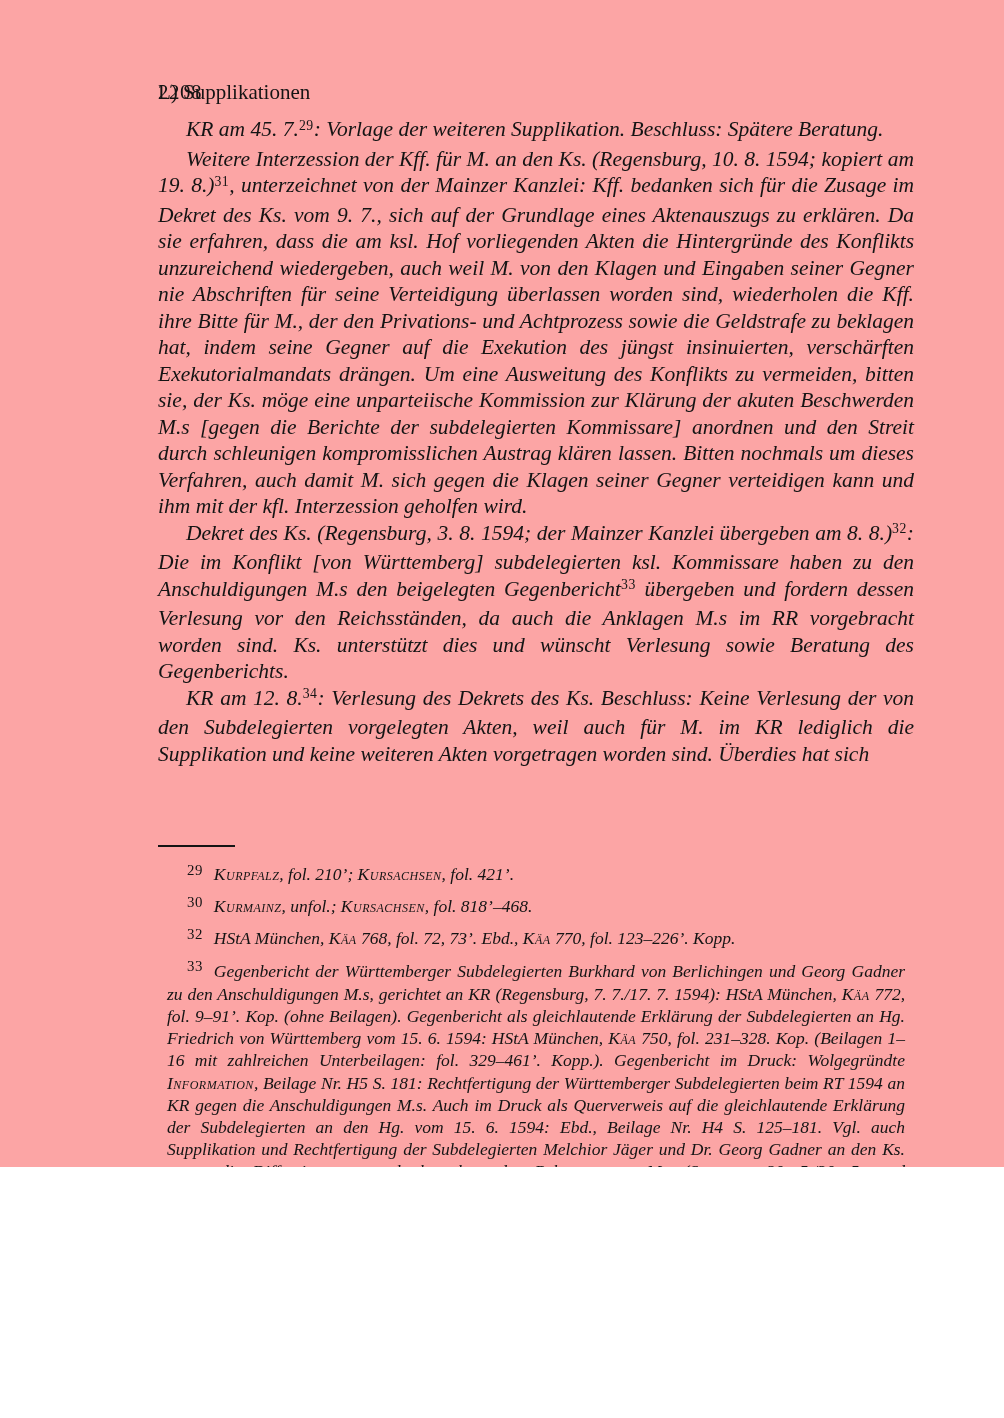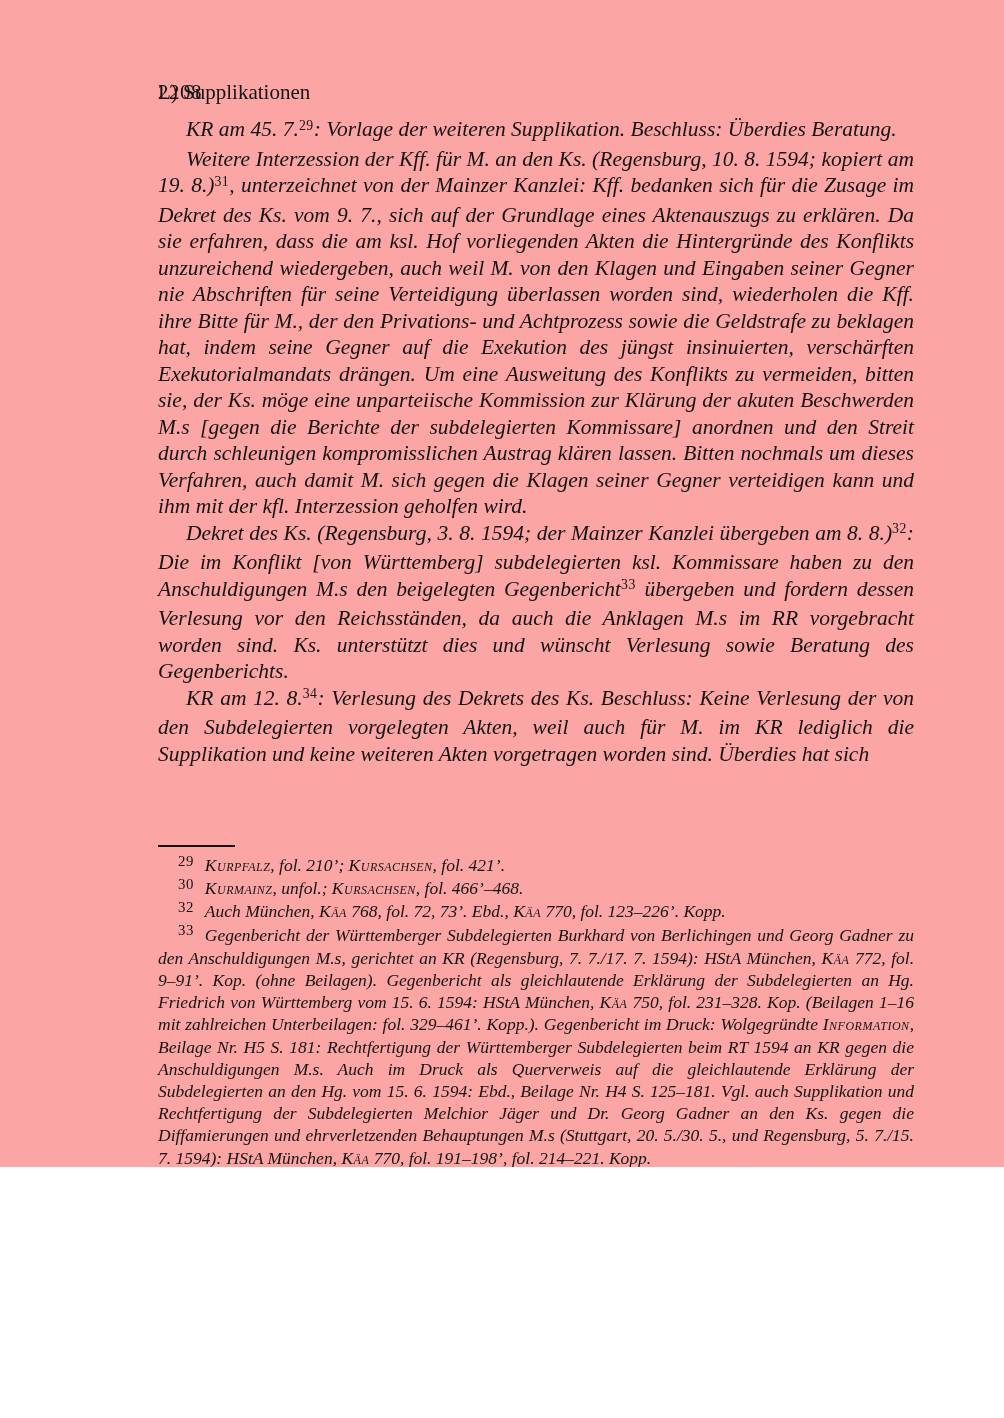--- a/index.html
+++ b/index.html
@@ -74,21 +74,21 @@
     position: absolute;
     top: 854px;
     left: 158px;
     width: 756px;
     font-style: italic;
     font-size: 17.5px;
     line-height: 22.2px;
     text-align: justify;
   }
   .footnote {
-    margin: 0;
+    margin: 9px;
     text-indent: 20px;
   }
   .fnnum {
     font-style: normal;
     font-size: 0.85em;
     position: relative;
     top: -0.35em;
     margin-right: 11px;
     letter-spacing: 0.5px;
   }
@@ -96,28 +96,28 @@
 </head>
 <body>
 
 <div class="page">
   <div class="header-row">
     <span class="page-number">2208</span>
     <span class="running-head">L) Supplikationen</span>
   </div>
 
   <div class="main-text">
-      <p class="para"><span class="run">KR am 45. 7.</span><span class="fnref">29</span><span class="run">: Vorlage der weiteren Supplikation. Beschluss: Überdies Beratung.</span></p>
+      <p class="para"><span class="run">KR am 45. 7.</span><span class="fnref">29</span><span class="run">: Vorlage der weiteren Supplikation. Beschluss: Spätere Beratung.</span></p>
       <p class="para"><span class="run">Weitere Interzession der Kff. für M. an den Ks. (Regensburg, 10. 8. 1594; kopiert am 19. 8.)</span><span class="fnref">31</span><span class="run">, unterzeichnet von der Mainzer Kanzlei: Kff. bedanken sich für die Zusage im Dekret des Ks. vom 9. 7., sich auf der Grundlage eines Aktenauszugs zu erklären. Da sie erfahren, dass die am ksl. Hof vorliegenden Akten die Hintergründe des Konflikts unzureichend wiedergeben, auch weil M. von den Klagen und Eingaben seiner Gegner nie Abschriften für seine Verteidigung überlassen worden sind, wiederholen die Kff. ihre Bitte für M., der den Privations- und Achtprozess sowie die Geldstrafe zu beklagen hat, indem seine Gegner auf die Exekution des jüngst insinuierten, verschärften Exekutorialmandats drängen. Um eine Ausweitung des Konflikts zu vermeiden, bitten sie, der Ks. möge eine unparteiische Kommission zur Klärung der akuten Beschwerden M.s [gegen die Berichte der subdelegierten Kommissare] anordnen und den Streit durch schleunigen kompromisslichen Austrag klären lassen. Bitten nochmals um dieses Verfahren, auch damit M. sich gegen die Klagen seiner Gegner verteidigen kann und ihm mit der kfl. Interzession geholfen wird.</span></p>
       <p class="para"><span class="run">Dekret des Ks. (Regensburg, 3. 8. 1594; der Mainzer Kanzlei übergeben am 8. 8.)</span><span class="fnref">32</span><span class="run">: Die im Konflikt [von Württemberg] subdelegierten ksl. Kommissare haben zu den Anschuldigungen M.s den beigelegten Gegenbericht</span><span class="fnref">33</span><span class="run"> übergeben und fordern dessen Verlesung vor den Reichsständen, da auch die Anklagen M.s im RR vorgebracht worden sind. Ks. unterstützt dies und wünscht Verlesung sowie Beratung des Gegenberichts.</span></p>
       <p class="para"><span class="run">KR am 12. 8.</span><span class="fnref">34</span><span class="run">: Verlesung des Dekrets des Ks. Beschluss: Keine Verlesung der von den Subdelegierten vorgelegten Akten, weil auch für M. im KR lediglich die Supplikation und keine weiteren Akten vorgetragen worden sind. Überdies hat sich</span></p>
     </div>
 
   <div class="fn-rule"></div>
 
   <div class="footnotes">
       <p class="footnote"><span class="fnnum">29</span><span class="sc">Kurpfalz</span><span class="run">, fol. 210’; </span><span class="sc">Kursachsen</span><span class="run">, fol. 421’.</span></p>
-      <p class="footnote"><span class="fnnum">30</span><span class="sc">Kurmainz</span><span class="run">, unfol.; </span><span class="sc">Kursachsen</span><span class="run">, fol. 466’–468.</span></p>
-      <p class="footnote"><span class="fnnum">32</span><span class="run">Auch München, </span><span class="sc">Käa</span><span class="run"> 768, fol. 72, 73’. Ebd., </span><span class="sc">Käa</span><span class="run"> 770, fol. 123–226’. Kopp.</span></p>
+      <p class="footnote"><span class="fnnum">30</span><span class="sc">Kurmainz</span><span class="run">, unfol.; </span><span class="sc">Kursachsen</span><span class="run">, fol. 818’–468.</span></p>
+      <p class="footnote"><span class="fnnum">32</span><span class="run">HStA München, </span><span class="sc">Käa</span><span class="run"> 768, fol. 72, 73’. Ebd., </span><span class="sc">Käa</span><span class="run"> 770, fol. 123–226’. Kopp.</span></p>
       <p class="footnote"><span class="fnnum">33</span><span class="run">Gegenbericht der Württemberger Subdelegierten Burkhard von Berlichingen und Georg Gadner zu den Anschuldigungen M.s, gerichtet an KR (Regensburg, 7. 7./17. 7. 1594): HStA München, </span><span class="sc">Käa</span><span class="run"> 772, fol. 9–91’. Kop. (ohne Beilagen). Gegenbericht als gleichlautende Erklärung der Subdelegierten an Hg. Friedrich von Württemberg vom 15. 6. 1594: HStA München, </span><span class="sc">Käa</span><span class="run"> 750, fol. 231–328. Kop. (Beilagen 1–16 mit zahlreichen Unterbeilagen: fol. 329–461’. Kopp.). Gegenbericht im Druck: Wolgegründte </span><span class="sc">Information</span><span class="run">, Beilage Nr. H5 S. 181: Rechtfertigung der Württemberger Subdelegierten beim RT 1594 an KR gegen die Anschuldigungen M.s. Auch im Druck als Querverweis auf die gleichlautende Erklärung der Subdelegierten an den Hg. vom 15. 6. 1594: Ebd., Beilage Nr. H4 S. 125–181. Vgl. auch Supplikation und Rechtfertigung der Subdelegierten Melchior Jäger und Dr. Georg Gadner an den Ks. gegen die Diffamierungen und ehrverletzenden Behauptungen M.s (Stuttgart, 20. 5./30. 5., und Regensburg, 5. 7./15. 7. 1594): HStA München, </span><span class="sc">Käa</span><span class="run"> 770, fol. 191–198’, fol. 214–221. Kopp.</span></p>
       <p class="footnote"><span class="fnnum">34</span><span class="sc">Kursachsen</span><span class="run">, fol. 952–545; </span><span class="sc">Kurpfalz</span><span class="run">, fol. 262’–401’.</span></p>
     </div>
 </div>
 
 </body></html>

